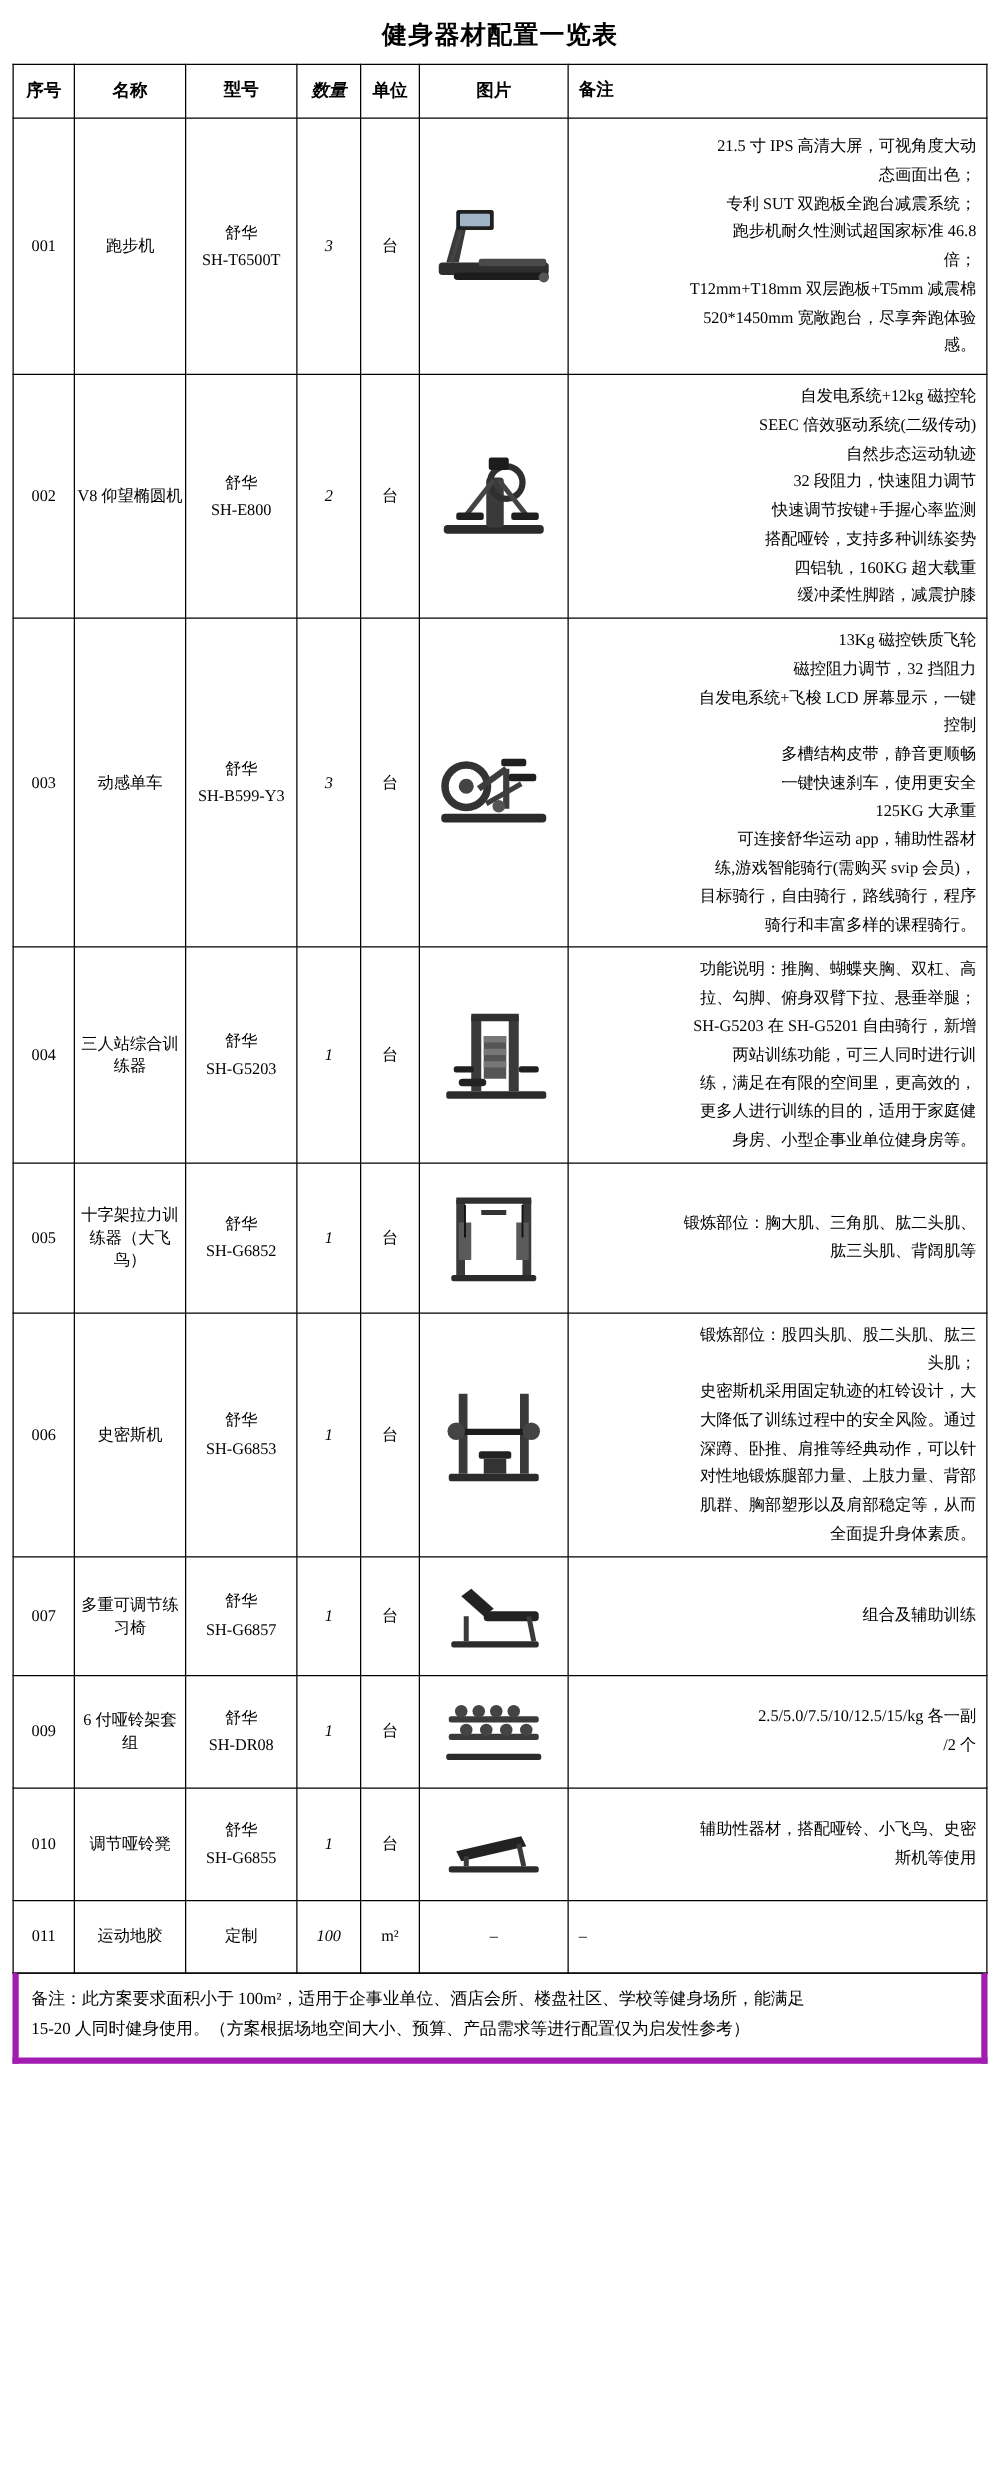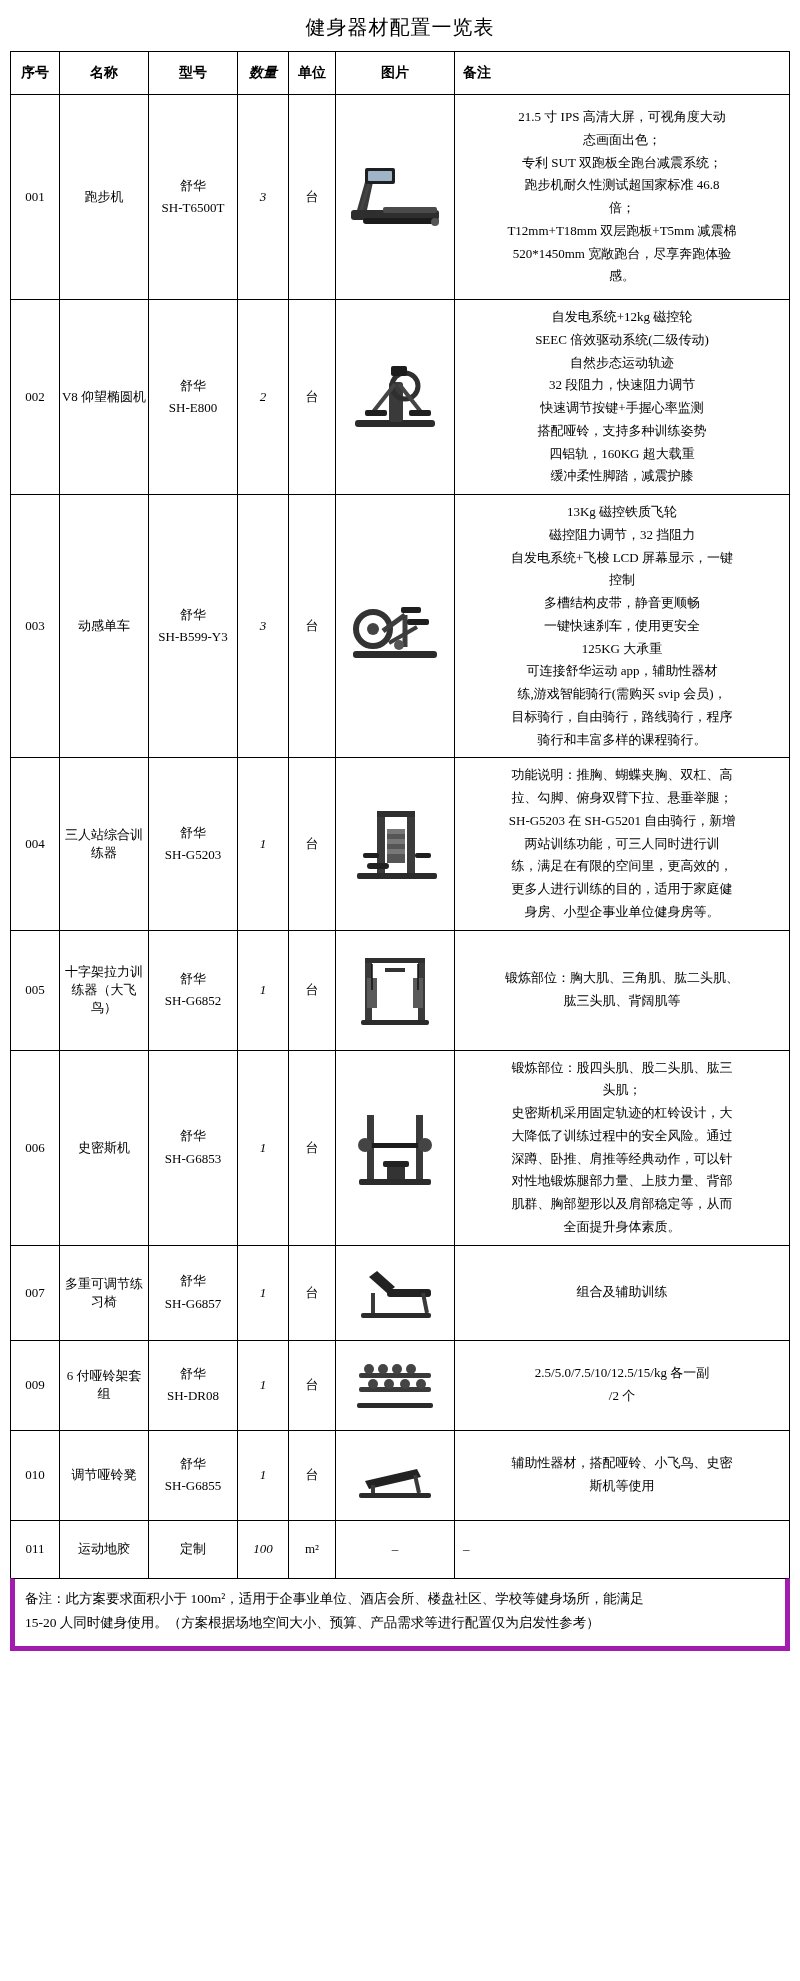--- a/index.html
+++ b/index.html
@@ -13,21 +13,21 @@
     color: #000;
   }
   .page {
     width: 800px;
     box-sizing: border-box;
     padding: 8px 10px 10px 10px;
   }
   .doc-title {
     text-align: center;
     font-size: 20px;
-    font-weight: normal;
+    font-weight: bold;
     letter-spacing: 1px;
     padding: 6px 0 10px 0;
   }
   table.equip {
     border-collapse: collapse;
     width: 780px;
     table-layout: fixed;
   }
   table.equip th, table.equip td {
     border: 1px solid #000;
@@ -39,21 +39,21 @@
     font-weight: bold;
     text-align: center;
     font-size: 14px;
   }
   .c-no     { width: 46px;  text-align: center; }
   .c-name   { width: 86px;  text-align: center; }
   .c-model  { width: 86px;  text-align: center; line-height: 1.7; }
   .c-qty    { width: 48px;  text-align: center; font-style: italic; }
   .c-unit   { width: 44px;  text-align: center; }
   .c-img    { width: 114px; text-align: center; padding: 6px 2px; }
-  .c-remark { text-align: center; padding: 6px 8px; line-height: 1.75; font-size: 12.5px; }
+  .c-remark { text-align: right; padding: 6px 8px; line-height: 1.75; font-size: 12.5px; }
   .c-remark.center { text-align: left; }
   .dash { text-align: center; }
 
   
   .machine {
     position: relative;
     width: 104px;
     margin: 0 auto;
     background: #ffffff;
   }

